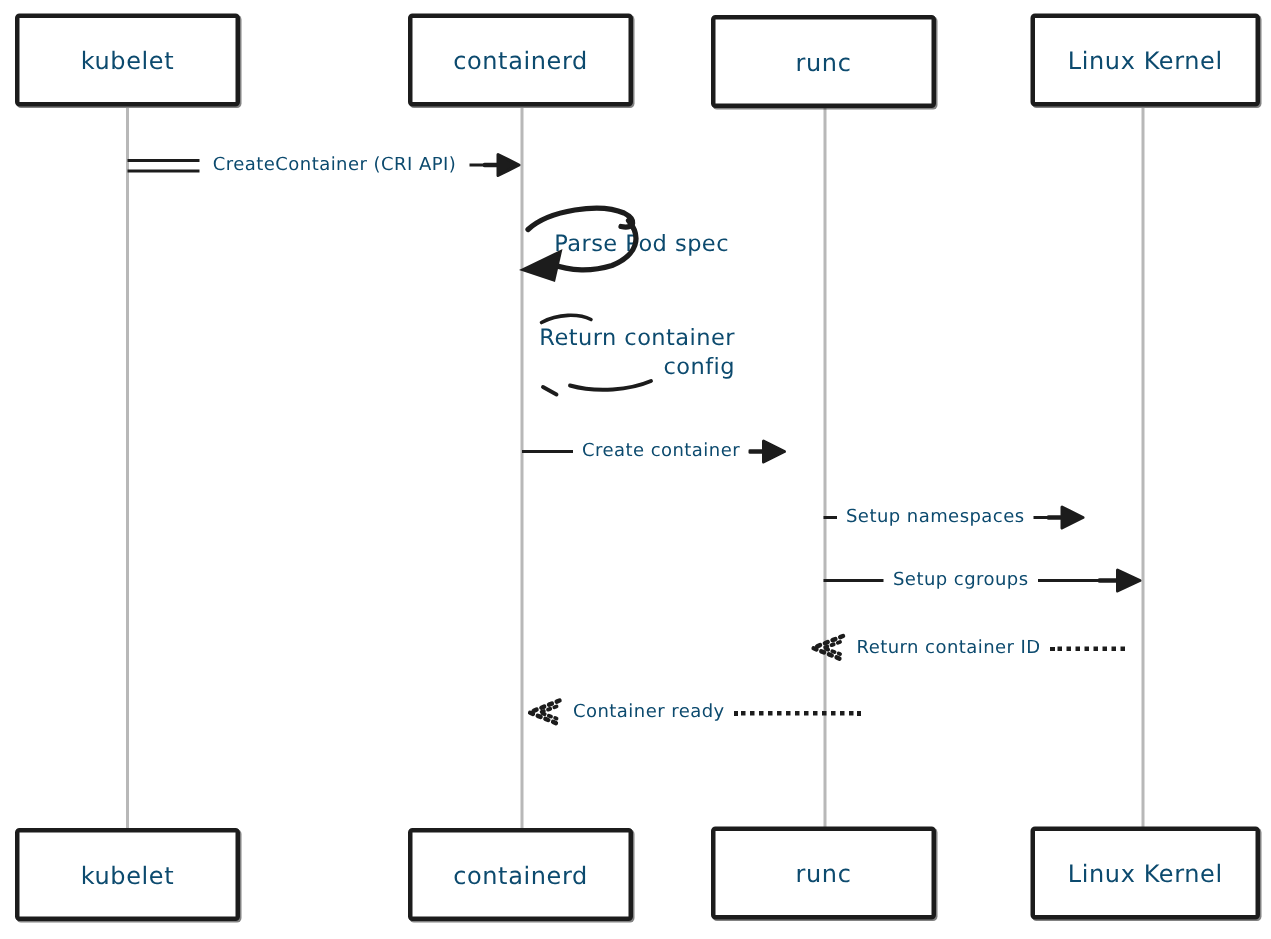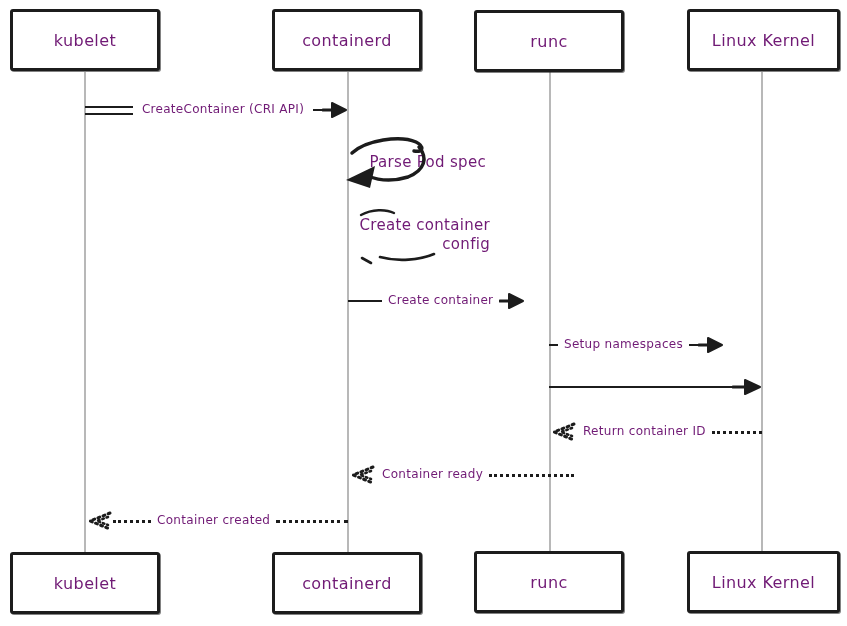--- a/index.html
+++ b/index.html
@@ -1,18 +1,18 @@
 <!DOCTYPE html>
 <html><head>
 <meta charset="utf-8">
 <style>
   html,body { margin:0; padding:0; background:#ffffff; }
   .canvas {
     position:relative; width:847px; height:626px; background:#ffffff;
-    font-family:"DejaVu Sans", sans-serif; color:#701a75; overflow:hidden;
+    font-family:"DejaVu Sans", sans-serif; color:#0c4a6e; overflow:hidden;
   }
   
   .actor {
     position:absolute; width:150px; height:62px;
     border:3px solid #1c1c1c; border-radius:3px; background:#ffffff;
     display:flex; align-items:center; justify-content:center;
     font-size:16px; letter-spacing:0.4px; box-sizing:border-box;
     box-shadow:1px 1px 0 rgba(28,28,28,0.55);
     z-index:3;
   }
@@ -89,21 +89,21 @@
       <path d="M1 10 H18" stroke="#1c1c1c" stroke-width="3" fill="none" stroke-linecap="round"></path>
       <path d="M10 3 L24 10 L10 17 Z" fill="#1c1c1c" stroke="#1c1c1c" stroke-width="2" stroke-linejoin="round"></path>
     </svg>
   </div>
 
   <div class="selflabel" style="left:346px; top:153px; width:140px">
     <span>Parse Pod spec</span>
   </div>
 
   <div class="selflabel" style="left:344px; top:216px; width:146px">
-    <span class="wrap" style="white-space:normal">Create container config</span>
+    <span class="wrap" style="white-space:normal">Return container config</span>
   </div>
 
   <svg class="overlay" width="847" height="626" viewBox="0 0 847 626">
 
     <path d="M352 153 C366 140 400 135 416 142 C424 146 424 153 414 151" fill="none" stroke="#1c1c1c" stroke-width="3.5" stroke-linecap="round"></path>
     <path d="M419 147 C428 158 425 170 408 177 C395 181 380 181 368 176" fill="none" stroke="#1c1c1c" stroke-width="3.5" stroke-linecap="round"></path>
     <polygon points="346,180 375,166 370,188" fill="#1c1c1c"></polygon>
 
     <path d="M361 215 C372 209 386 209 394 213" fill="none" stroke="#1c1c1c" stroke-width="2.4" stroke-linecap="round"></path>
     <path d="M380 257 C398 262 420 260 434 254" fill="none" stroke="#1c1c1c" stroke-width="2.6" stroke-linecap="round"></path>
@@ -125,48 +125,40 @@
     <span class="label">Setup namespaces</span>
     <span class="line"></span>
     <svg class="head" width="26" height="20" viewBox="0 0 26 20">
       <path d="M1 10 H18" stroke="#1c1c1c" stroke-width="3" fill="none" stroke-linecap="round"></path>
       <path d="M10 3 L24 10 L10 17 Z" fill="#1c1c1c" stroke="#1c1c1c" stroke-width="2" stroke-linejoin="round"></path>
     </svg>
   </div>
 
   <div class="msg" style="left:549px; top:365px; width:213px">
     <span class="line"></span>
+    <span class="label">Setup cgroups</span>
     <span class="line"></span>
     <svg class="head" width="30" height="20" viewBox="0 0 30 20">
       <path d="M1 10 H22" stroke="#1c1c1c" stroke-width="3" fill="none" stroke-linecap="round"></path>
       <path d="M13 3 L28 10 L13 17 Z" fill="#1c1c1c" stroke="#1c1c1c" stroke-width="2" stroke-linejoin="round"></path>
     </svg>
   </div>
 
-  <div class="msg dashed" style="left:549px; top:410px; width:213px">
+  <div class="msg dashed" style="left:537px; top:410px; width:213px">
     <svg class="head" width="28" height="22" viewBox="0 0 28 22">
       <path d="M25 3 L5 11 L25 19" fill="none" stroke="#1c1c1c" stroke-width="3" stroke-dasharray="2 3.5" stroke-linecap="round"></path>
       <path d="M23 7 L12 11 L23 15" fill="none" stroke="#1c1c1c" stroke-width="2.6" stroke-dasharray="1.5 3" stroke-linecap="round"></path>
     </svg>
     <span class="label">Return container ID</span>
     <span class="line"></span>
   </div>
 
   <div class="msg dashed" style="left:348px; top:453px; width:226px">
     <svg class="head" width="28" height="22" viewBox="0 0 28 22">
       <path d="M25 3 L5 11 L25 19" fill="none" stroke="#1c1c1c" stroke-width="3" stroke-dasharray="2 3.5" stroke-linecap="round"></path>
       <path d="M23 7 L12 11 L23 15" fill="none" stroke="#1c1c1c" stroke-width="2.6" stroke-dasharray="1.5 3" stroke-linecap="round"></path>
     </svg>
     <span class="label">Container ready</span>
     <span class="line"></span>
   </div>
 
-  <div class="msg dashed" style="left:85px; top:499px; width:263px">
-    <svg class="head" width="28" height="22" viewBox="0 0 28 22">
-      <path d="M25 3 L5 11 L25 19" fill="none" stroke="#1c1c1c" stroke-width="3" stroke-dasharray="2 3.5" stroke-linecap="round"></path>
-      <path d="M23 7 L12 11 L23 15" fill="none" stroke="#1c1c1c" stroke-width="2.6" stroke-dasharray="1.5 3" stroke-linecap="round"></path>
-    </svg>
-    <span class="line" style="flex:0 0 38px"></span>
-    <span class="label">Container created</span>
-    <span class="line"></span>
-  </div>
 
 </div>
 
 </body></html>

